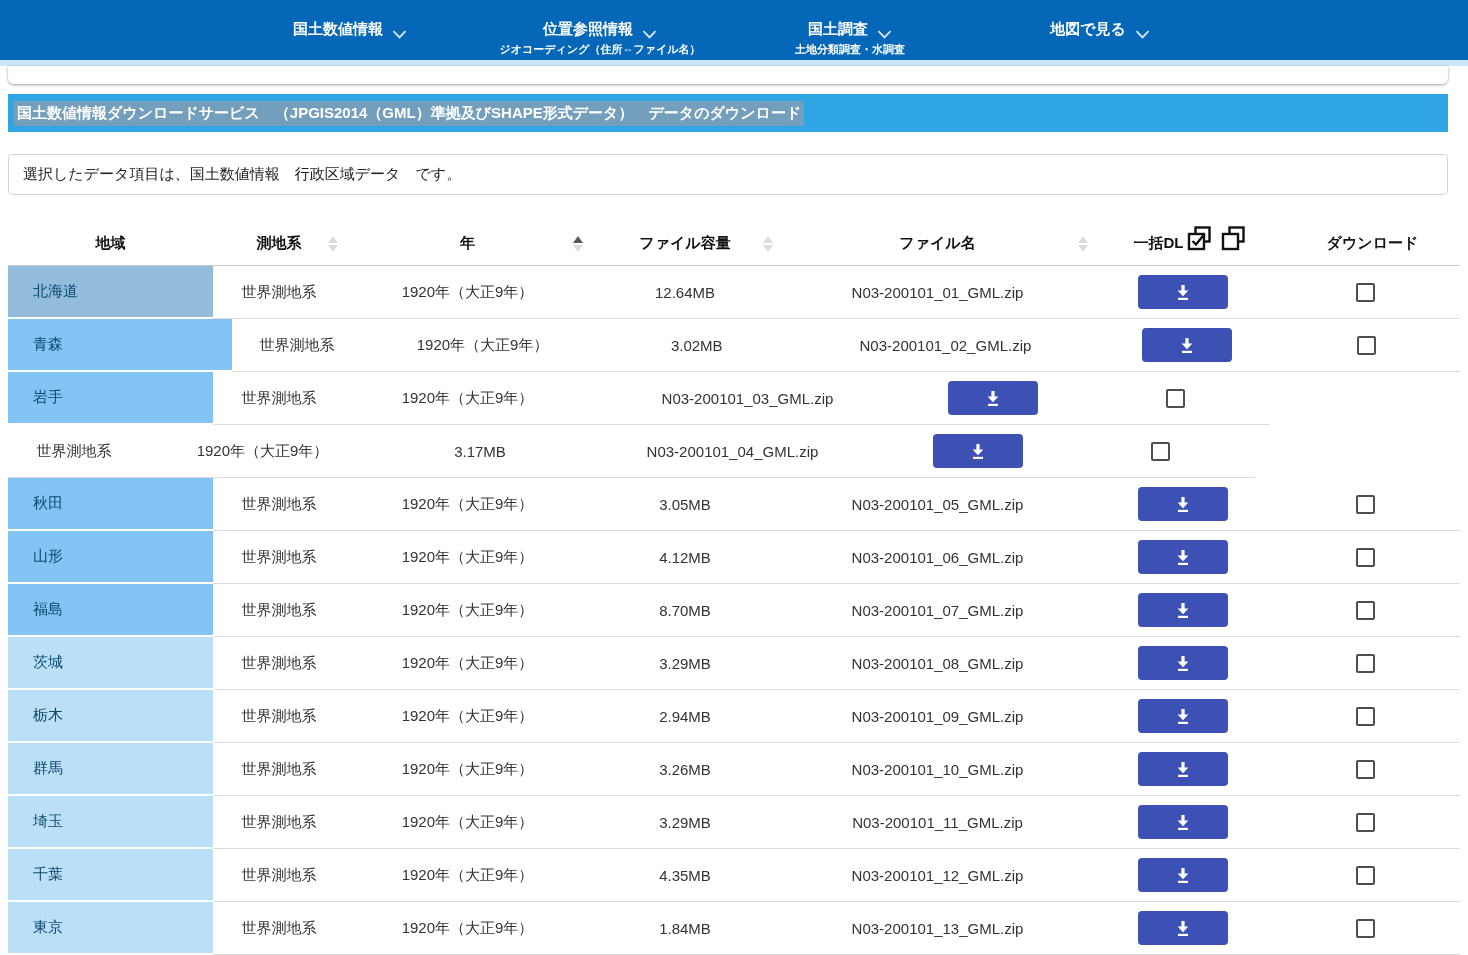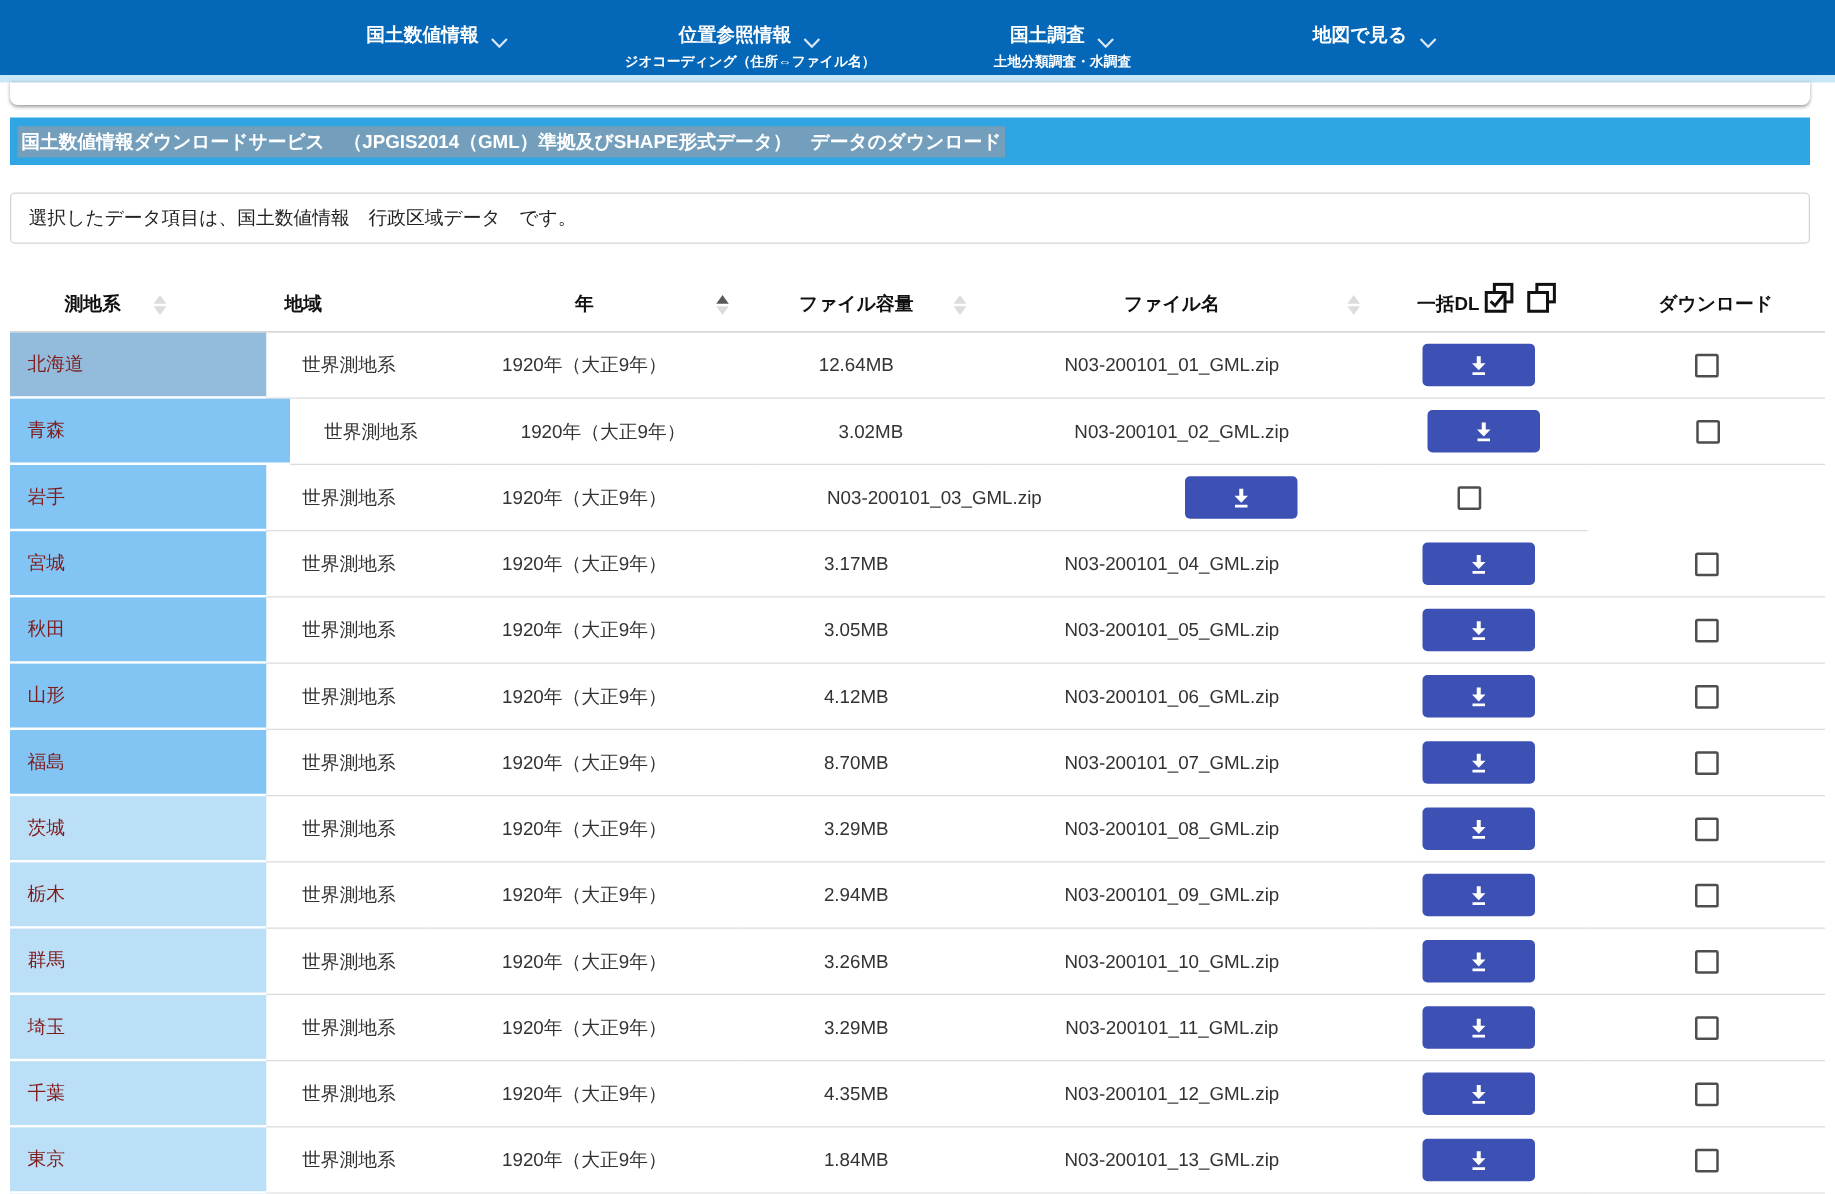--- a/index.html
+++ b/index.html
@@ -74,22 +74,22 @@
   .batch-head svg { margin-top:-11px; cursor:pointer; }
   .batch-head svg + svg { margin-left:5px; }
 
   .trow { display:flex; height:53px; }
   .cell {
     display:flex; align-items:center; justify-content:center;
     font-size:15px; color:#333;
     border-bottom:1px solid #dcdcdc;
   }
   .cell.region {
-    justify-content:flex-start; padding-left:14px;
-    border-bottom:2px solid #ffffff; color:#7f1d1d;
+    justify-content:flex-start; padding-left:25px;
+    border-bottom:2px solid #ffffff; color:#0c4a6e;
   }
   .cell.region.hokkaido { background:#93bbdb; }
   .cell.region.tohoku   { background:#82c4f3; }
   .cell.region.kanto    { background:#bcdff8; }
 
   .dl-btn {
     width:90px; height:34px; border:none; border-radius:4px;
     background:#3d51b5; display:flex; align-items:center; justify-content:center;
     cursor:pointer;
   }
@@ -148,29 +148,29 @@
 <div class="banner">
   <span class="title">国土数値情報ダウンロードサービス　（JPGIS2014（GML）準拠及びSHAPE形式データ）　データのダウンロード</span>
 </div>
 
 <div class="info-box">
   <span>選択したデータ項目は、国土数値情報　行政区域データ　です。</span>
 </div>
 
 <div class="dl-table">
   <div class="thead" id="thead">
+      <div class="th" style="width: 205px;">
+        <span>地域</span>
+      </div>
       <div class="th" style="width: 132px;">
         <span>測地系</span>
         <span class="sorticon">
           <span class="tri up"></span>
           <span class="tri down"></span>
         </span>
-      </div>
-      <div class="th" style="width: 205px;">
-        <span>地域</span>
       </div>
       <div class="th" style="width: 245px;">
         <span>年</span>
         <span class="sorticon">
           <span class="tri up active-up"></span>
           <span class="tri down"></span>
         </span>
       </div>
       <div class="th" style="width: 190px;">
         <span>ファイル容量</span>
@@ -252,21 +252,20 @@
               <path d="M8.4 3h3.2v5.6h3.8L10 14.2 4.6 8.6h3.8z" fill="#fff"></path>
               <rect x="5" y="15.8" width="10" height="2.2" fill="#fff"></rect>
             </svg>
           </button>
         </div>
         <div class="cell" style="width:190px">
           <input type="checkbox" class="row-check" style="">
         </div>
       </div>
       <div class="trow">
-        <div class="cell region tohoku" style="width:205px">宮城</div>
         <div class="cell" style="width:132px">世界測地系</div>
         <div class="cell" style="width:245px">1920年（大正9年）</div>
         <div class="cell" style="width:190px">3.17MB</div>
         <div class="cell" style="width:315px">N03-200101_04_GML.zip</div>
         <div class="cell" style="width:175px">
           <button class="dl-btn">
             <svg width="20" height="20" viewBox="0 0 20 20">
               <path d="M8.4 3h3.2v5.6h3.8L10 14.2 4.6 8.6h3.8z" fill="#fff"></path>
               <rect x="5" y="15.8" width="10" height="2.2" fill="#fff"></rect>
             </svg>

